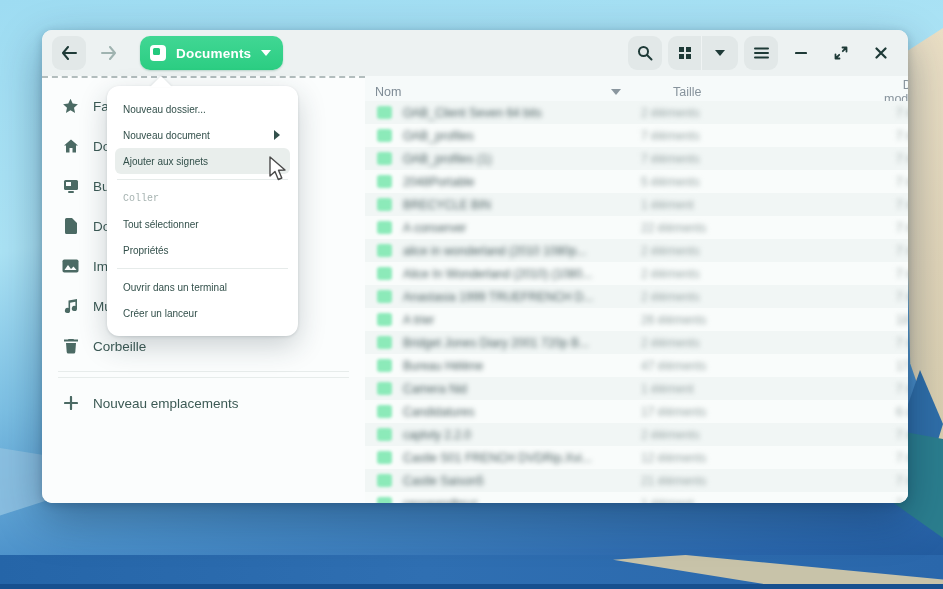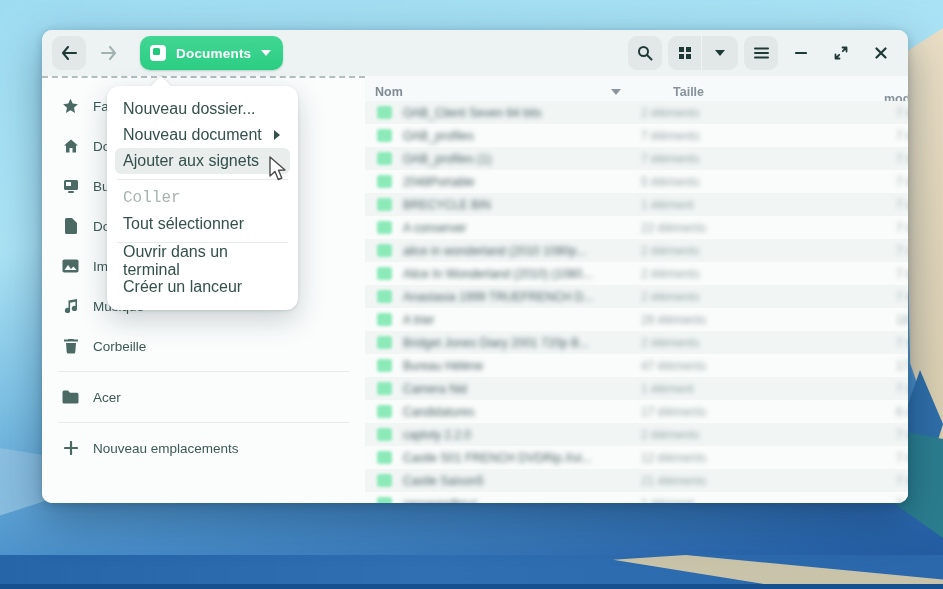--- a/index.html
+++ b/index.html
@@ -61,21 +61,21 @@
     padding:8px 0 0 0; flex-shrink:0; }
   .sb-item { height:40px; display:flex; align-items:center; gap:14px; padding:0 14px 0 20px;
     color:#3c5a55; font-size:13.5px; }
   .sb-ico { width:17px; height:17px; display:flex; align-items:center; justify-content:center; flex-shrink:0; }
   .sb-ico svg { display:block; fill:#4b6a64; stroke:#4b6a64; }
   .sb-sep { height:1px; background:#e7eceb; margin:5px 16px; }
 
   
   .filelist { flex:1; background:#f6fafa; display:flex; flex-direction:column; overflow:hidden; }
   .list-head { height:25px; display:grid; grid-template-columns:264px 255px 1fr;
-    align-items:center; font-size:12.5px; font-weight:700; color:#87939c;
+    align-items:center; font-size:12.5px; font-weight:400; color:#87939c;
     padding:2px 0 0 0; }
   .col-nom { display:flex; align-items:center; justify-content:space-between; padding-left:10px; color:#7e8b95; }
   .sort-caret { width:0; height:0; border-left:5px solid transparent; border-right:5px solid transparent;
     border-top:6px solid #8a969e; margin-right:8px; }
   .col-taille { padding-left:2px;margin-left:42px; }
   .col-mod { text-align:right; padding-right:15px; }
   .rows { flex:1; overflow:hidden; }
   .file-row { height:23px; display:grid; grid-template-columns:26px 238px 255px 1fr; align-items:center;
     padding-left:12px; font-size:12px; }
   .file-row:nth-child(odd) { background:#f1f6f5; }
@@ -86,21 +86,21 @@
   .f-date { color:#a3afaf; filter:blur(2.6px); text-align:right; padding-right:18px; white-space:nowrap; }
 
   
   .popover { position:absolute; left:107px; top:86px; width:191px;
     background:#ffffff; border-radius:12px; padding:10px 8px;
     box-shadow:0 10px 28px rgba(30,50,60,.22), 0 1px 3px rgba(30,50,60,.14); z-index:50; }
   .pop-caret { position:absolute; left:150px; top:76px; width:0; height:0; z-index:51;
     border-left:11px solid transparent; border-right:11px solid transparent;
     border-bottom:11px solid #ffffff; filter:drop-shadow(0 -1px 1px rgba(30,50,60,.10)); }
   .menu-item { height:26px; display:flex; align-items:center; justify-content:space-between;
-    padding:0 8px; border-radius:6px; font-size:16px; color:#33504b; }
+    padding:0 8px; border-radius:6px; font-size:10px; color:#33504b; }
   .menu-item.hl { background:#e9eeec;text-align:right; }
   .menu-item.disabled { color:#a6b3b1;font-family:Liberation Mono, monospace; }
   .submenu-caret { width:0; height:0; border-top:5px solid transparent; border-bottom:5px solid transparent;
     border-left:6px solid #33504b; margin-right:2px; }
   .menu-sep { height:1px; background:#e6ebea; margin:5px 2px; }
 
   
   .cursor { position:absolute; left:268px; top:156px; z-index:99; }
 </style>
 </head>
@@ -250,28 +250,20 @@
         <span class="sb-ico">
           <svg width="14" height="16" viewBox="0 0 14 16">
               <path d="M0.5 2.5 H13.5" stroke-width="2" stroke-linecap="round"></path>
               <path d="M5 2 H9" stroke-width="2" stroke-linecap="round"></path>
               <path d="M2 5 H12 L11.3 14 A1.6 1.6 0 0 1 9.7 15.5 H4.3 A1.6 1.6 0 0 1 2.7 14 Z" stroke="none"></path>
             </svg>
         </span>
         <span class="sb-label">Corbeille</span>
       </div>
       <div class="sb-sep"></div>
-      <div class="sb-item">
-        <span class="sb-ico">
-          <svg width="17" height="14" viewBox="0 0 17 14">
-              <path d="M0.5 2 A1.5 1.5 0 0 1 2 0.5 H6 L8 2.8 H15 A1.5 1.5 0 0 1 16.5 4.3 V12 A1.5 1.5 0 0 1 15 13.5 H2 A1.5 1.5 0 0 1 0.5 12 Z" stroke="none"></path>
-            </svg>
-        </span>
-        <span class="sb-label">Acer</span>
-      </div>
       <div class="sb-sep"></div>
       <div class="sb-item">
         <span class="sb-ico">
           <svg width="14" height="14" viewBox="0 0 14 14">
               <path d="M7 1 V13 M1 7 H13" stroke-width="2.2" fill="none" stroke-linecap="round"></path>
             </svg>
         </span>
         <span class="sb-label">Nouveau emplacements</span>
       </div>
     </div>
@@ -447,20 +439,23 @@
   <div class="menu-item hl">
     <span>Ajouter aux signets</span>
   </div>
   <div class="menu-sep"></div>
   <div class="menu-item disabled">
     <span>Coller</span>
   </div>
   <div class="menu-item">
     <span>Tout sélectionner</span>
   </div>
+  <div class="menu-item">
+    <span>Propriétés</span>
+  </div>
   <div class="menu-sep"></div>
   <div class="menu-item">
     <span>Ouvrir dans un terminal</span>
   </div>
   <div class="menu-item">
     <span>Créer un lanceur</span>
   </div>
 </div>
 
 <div class="cursor">

